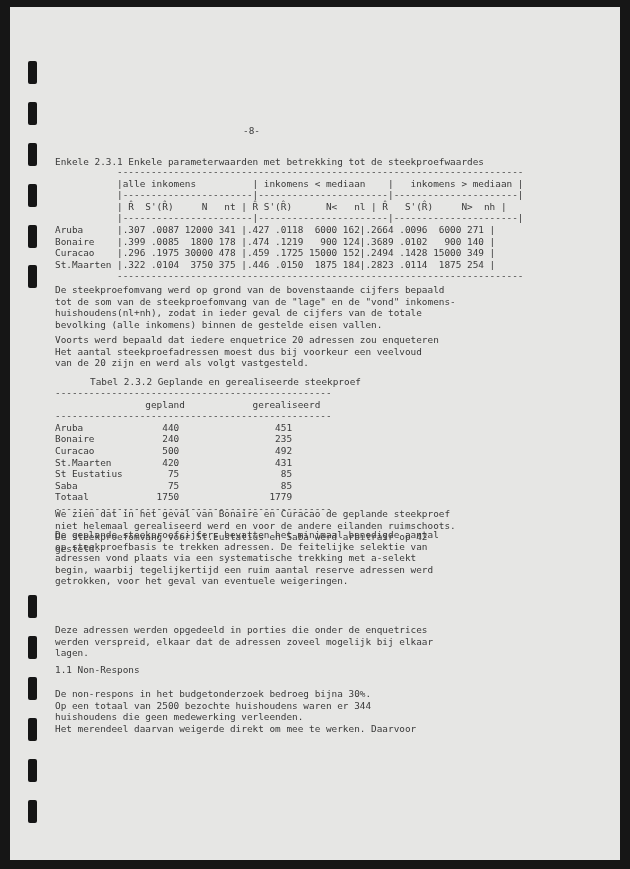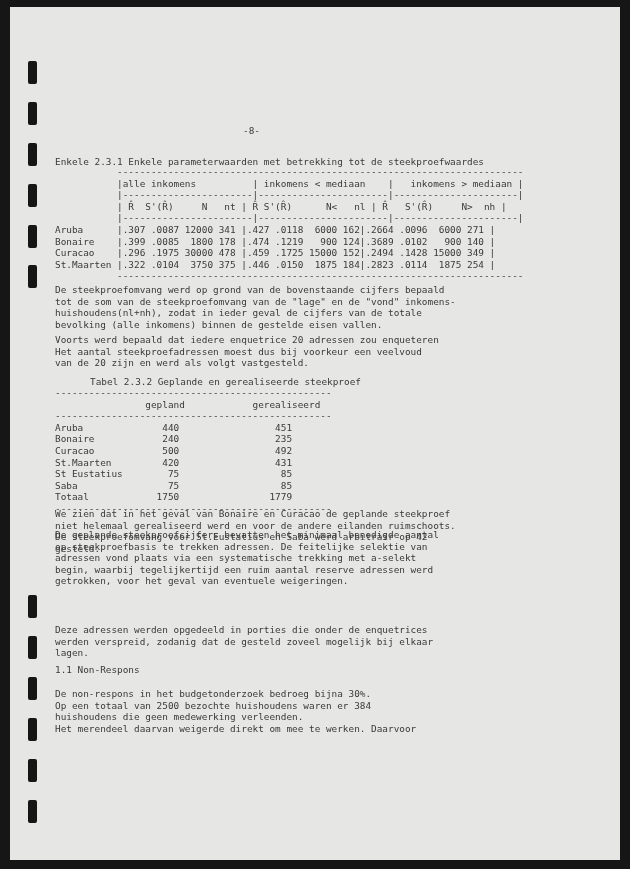--- a/index.html
+++ b/index.html
@@ -72,20 +72,20 @@
 <div class="mono abs para" style="top:508px" id="q0">We zien dat in het geval van Bonaire en Curacao de geplande steekproef
 niet helemaal gerealiseerd werd en voor de andere eilanden ruimschoots.
 De steekproefomvang voor St.Eustatius en Saba werd arbitrair op 42
 gesteld.</div>
 <div class="mono abs para" style="top:529px" id="q1">De geplande steekproefcijfers bevatten het minimaal benodigde aantal
 op steekproefbasis te trekken adressen. De feitelijke selektie van
 adressen vond plaats via een systematische trekking met a-selekt
 begin, waarbij tegelijkertijd een ruim aantal reserve adressen werd
 getrokken, voor het geval van eventuele weigeringen.</div>
 <div class="mono abs para" style="top:624px" id="q2">Deze adressen werden opgedeeld in porties die onder de enquetrices
-werden verspreid, zodanig dat de gesteld zoveel mogelijk bij elkaar
+werden verspreid, elkaar dat de adressen zoveel mogelijk bij elkaar
 lagen.</div>
 
 <div class="mono abs para" style="top:664px">1.1 Non-Respons</div>
 <div class="mono abs para" style="top:688px" id="s1">De non-respons in het budgetonderzoek bedroeg bijna 30%.
-Op een totaal van 2500 bezochte huishoudens waren er 384
+Op een totaal van 2500 bezochte huishoudens waren er 344
 huishoudens die geen medewerking verleenden.
 Het merendeel daarvan weigerde direkt om mee te werken. Daarvoor</div>
 
 </body></html>

